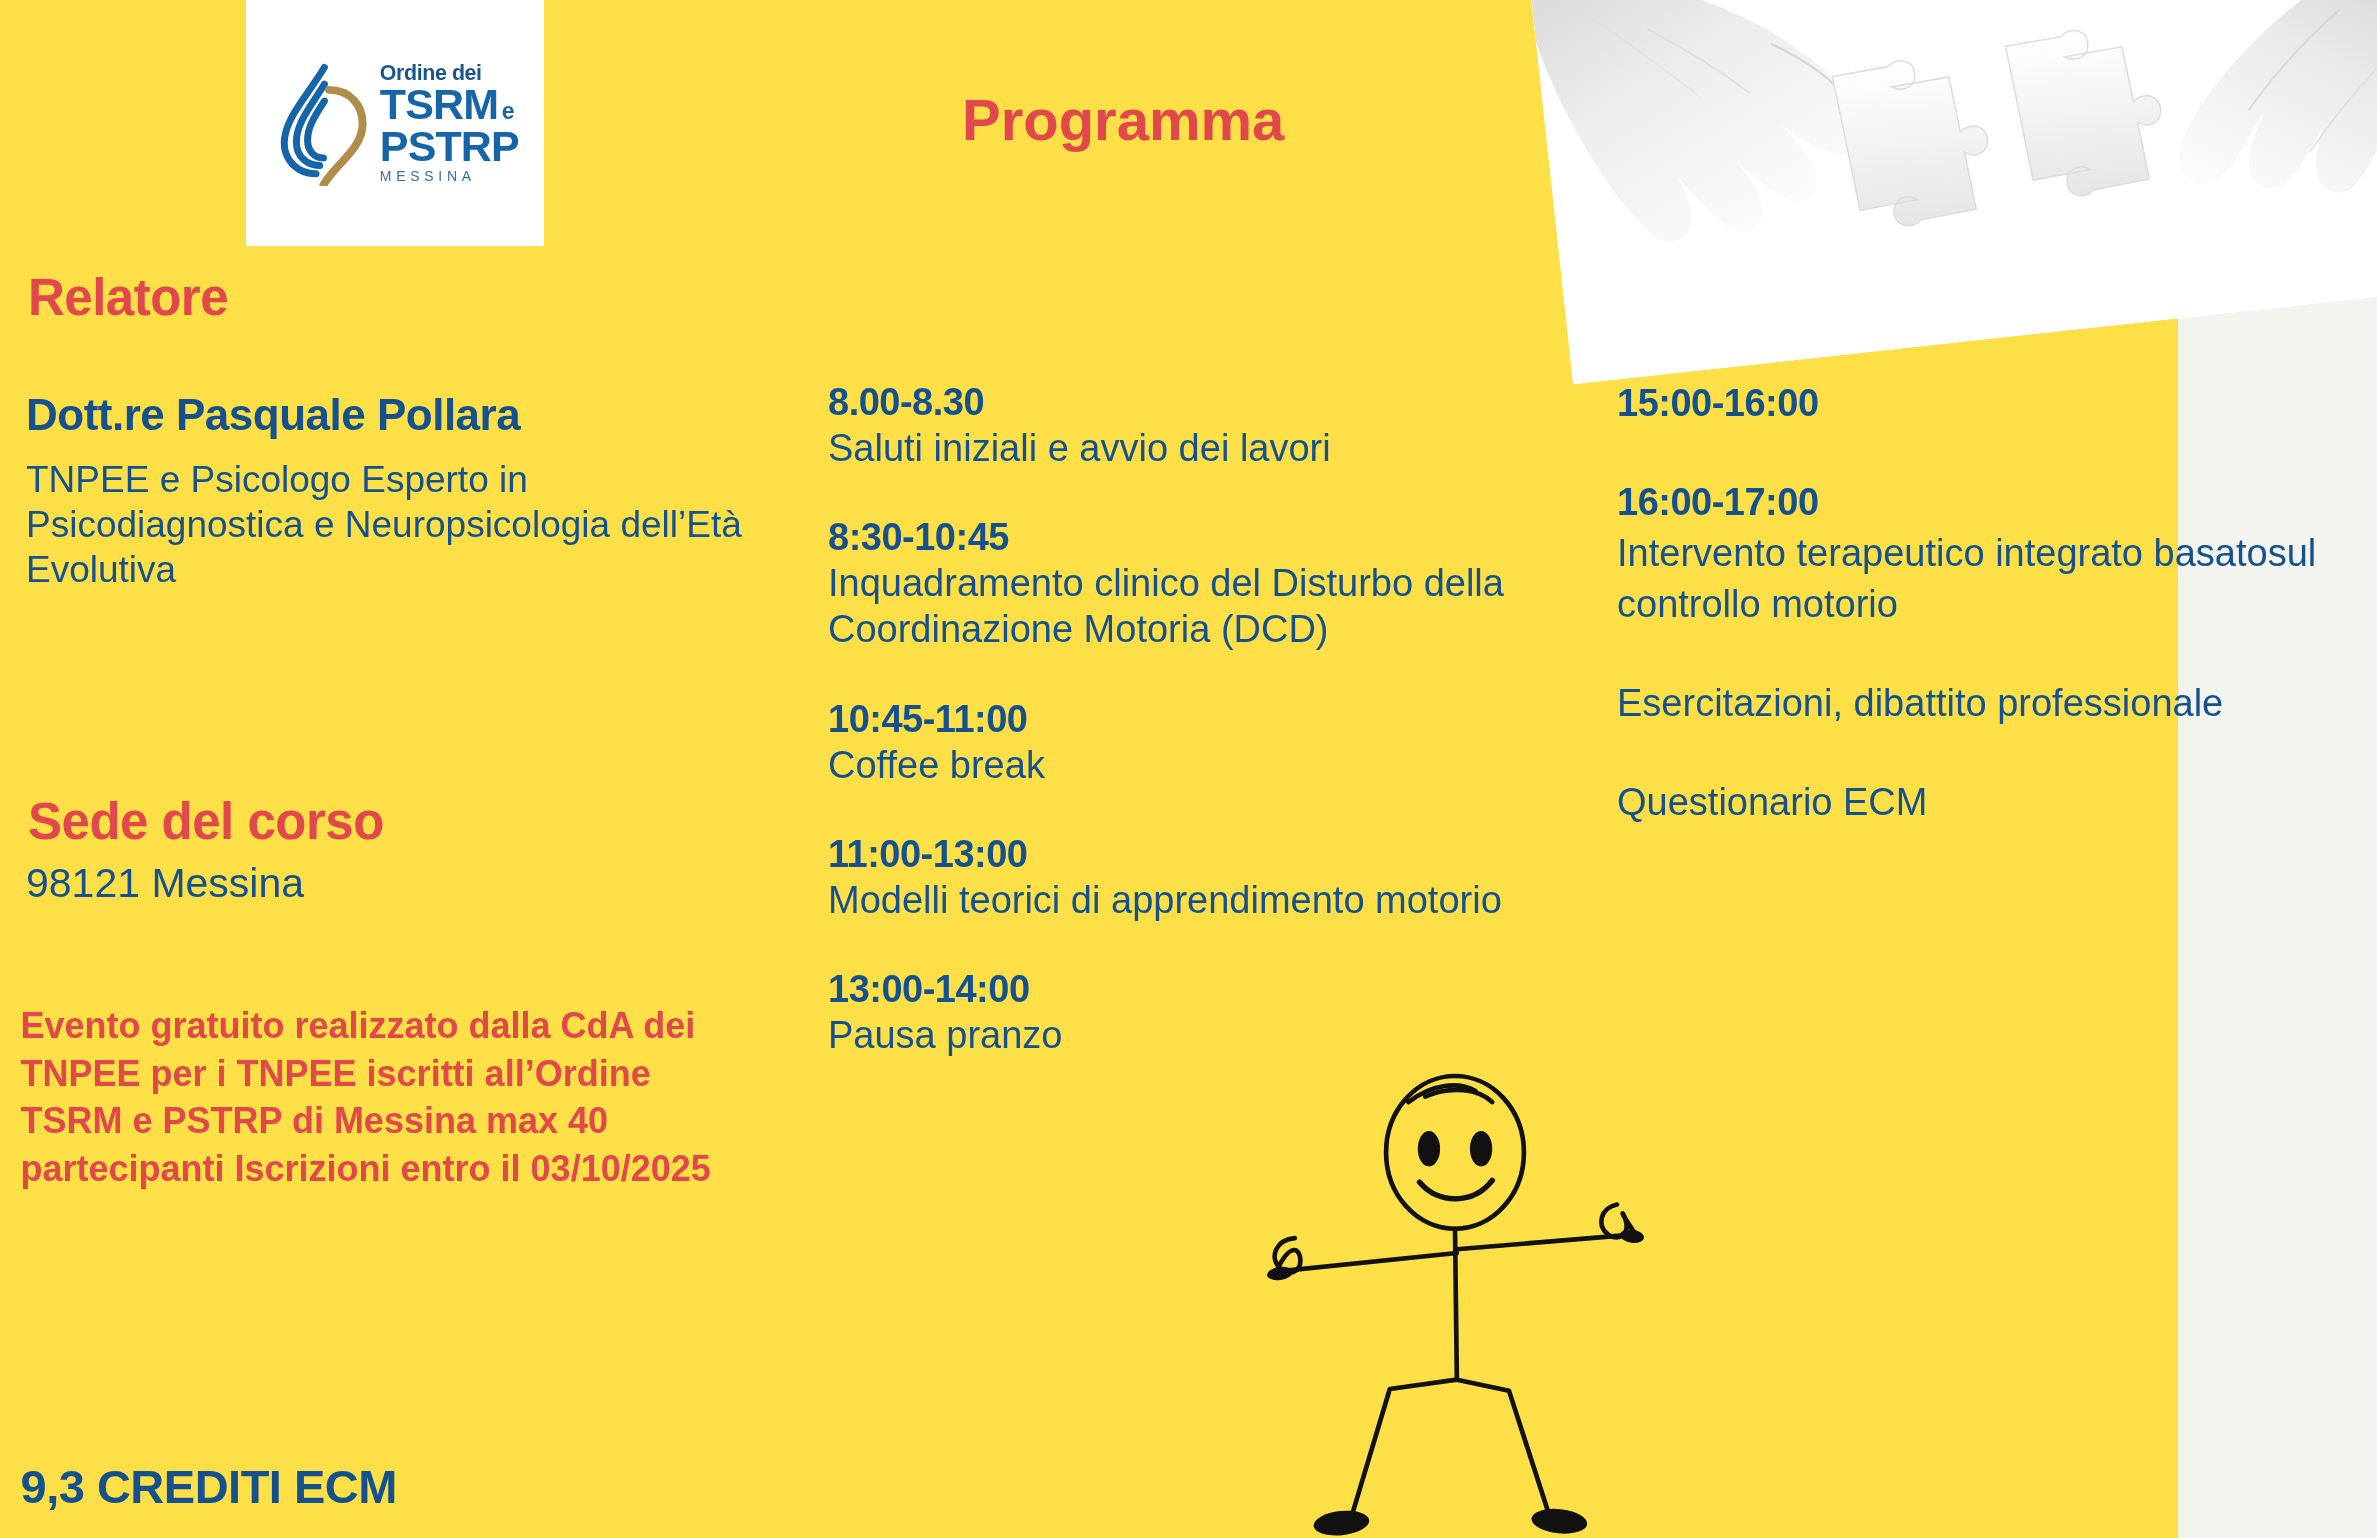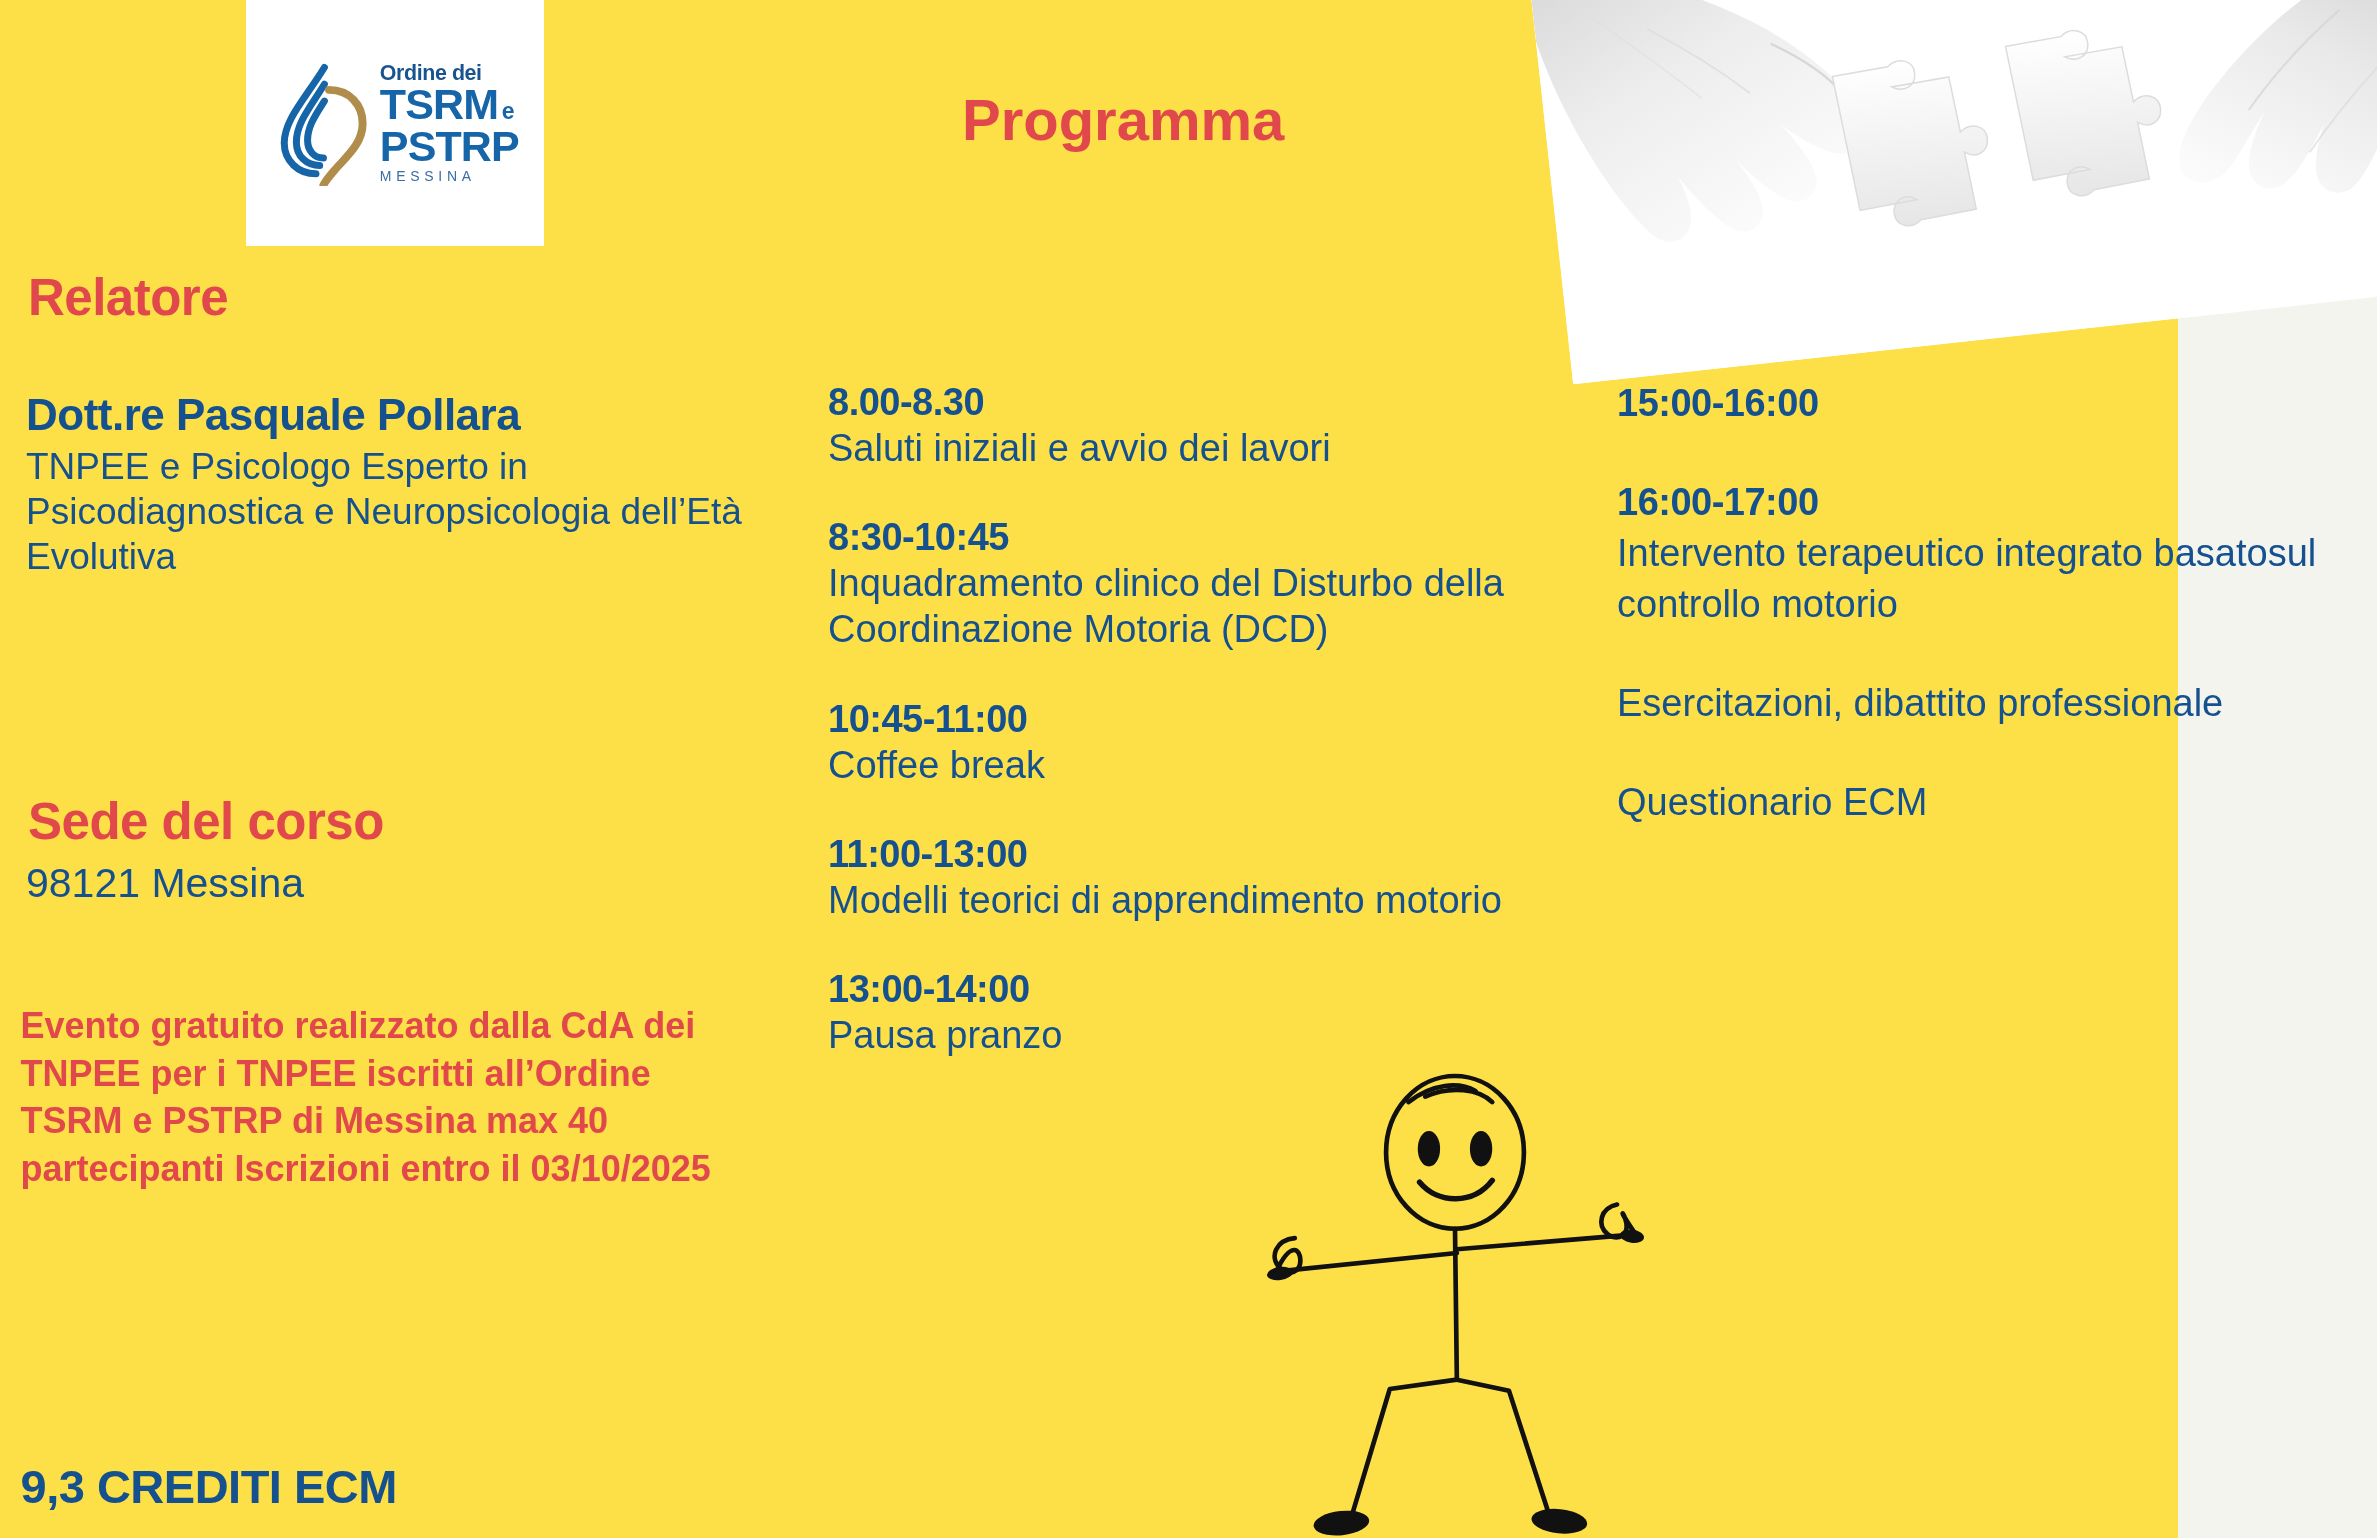--- a/index.html
+++ b/index.html
@@ -66,21 +66,21 @@
   .blue{
     color:#15508f;
     font-family:"Liberation Sans", sans-serif;
   }
   #speaker-name{
     position:absolute; left:26px; top:390px;
     font-size:44px; font-weight:bold; letter-spacing:-0.5px;
     white-space:nowrap;
   }
   #speaker-role{
-    position:absolute; left:26px; top:444px;
+    position:absolute; left:26px; top:457px;
     width:746px; font-size:37px; line-height:1.22;
   }
   #venue-lines{
     position:absolute; left:26px; top:858px;
     width:746px; font-size:41px; line-height:1.25;
   }
   #notice{
     position:absolute; left:20.5px; top:1002px;
     width:708px;
     text-align:left;

